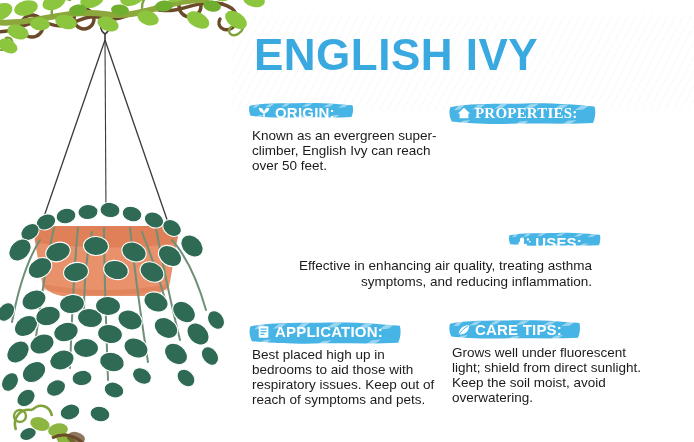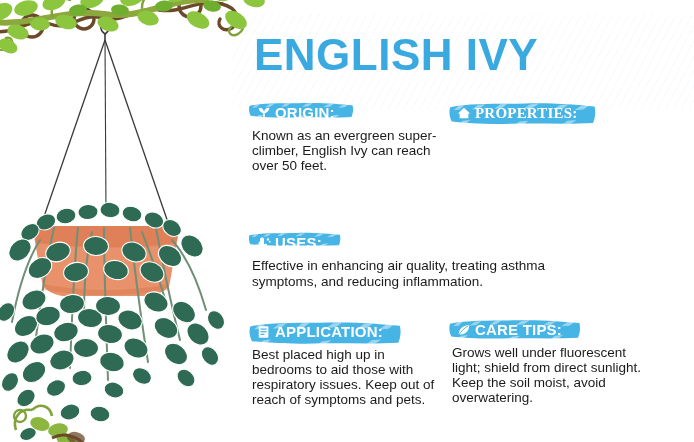--- a/index.html
+++ b/index.html
@@ -54,21 +54,21 @@
     letter-spacing:0.5px;
     color:#3aa9e0;
     line-height:1;
     white-space:nowrap;
   }
 
   
   .section { position:absolute; }
   .sec-origin      { left:252px; top:103px; width:186px; }
   .sec-properties  { left:452px; top:103px; width:190px;font-family:Liberation Serif, serif; }
-  .sec-uses        { left:252px; top:233px; width:340px; }
+  .sec-uses        { left:252px; top:233px; width:340px;text-align:right; }
   .sec-application { left:252px; top:322px; width:190px; }
   .sec-care        { left:452px; top:320px; width:196px; }
 
   
   .badge {
     position:relative;
     display:inline-flex;
     align-items:center;
     gap:4px;
     padding:2px 10px 2px 5px;

